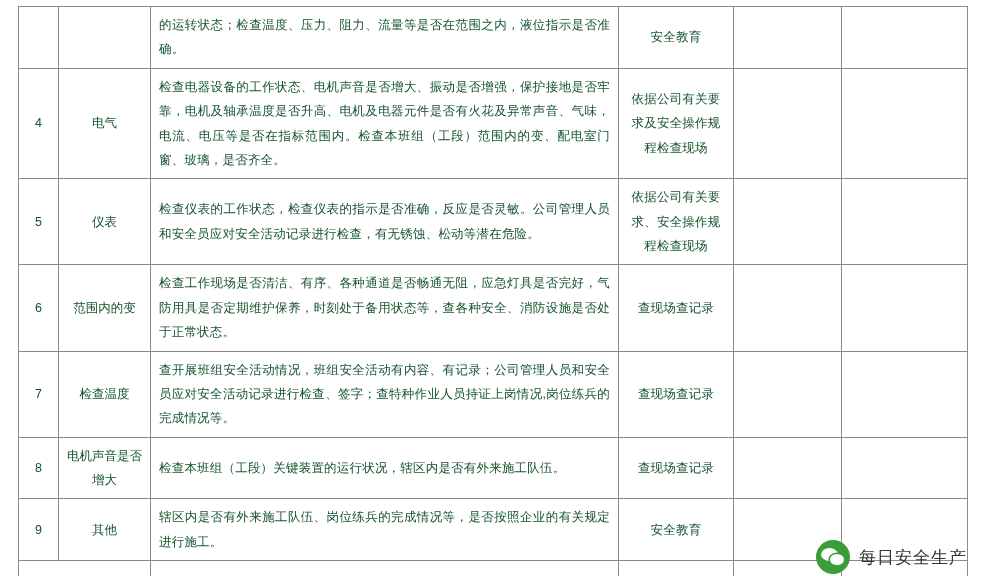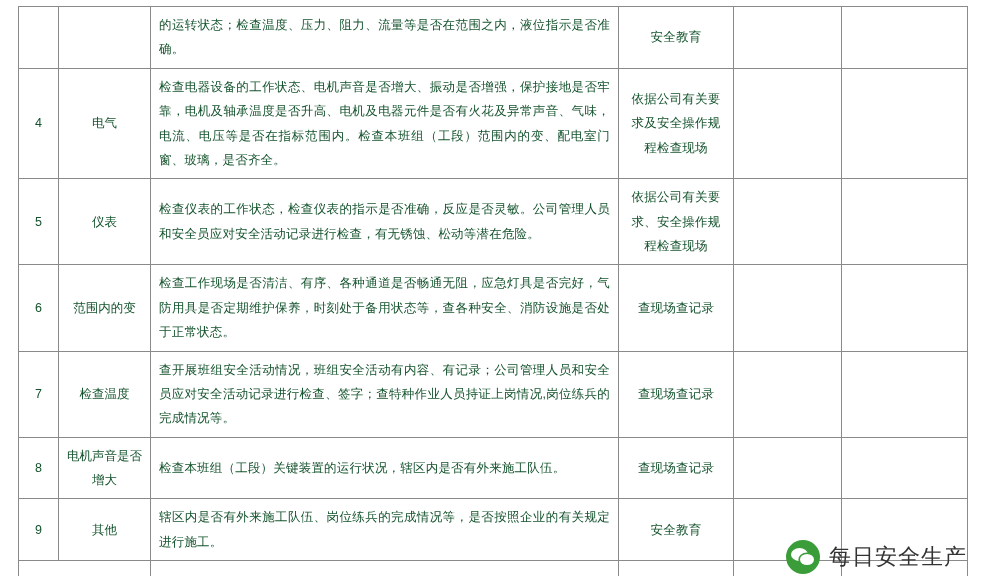--- a/index.html
+++ b/index.html
@@ -93,21 +93,21 @@
     top: 8px;
   }
   .wechat-logo::after {
     width: 14px;
     height: 11px;
     left: 14px;
     top: 14px;
     box-shadow: 0 0 0 1.6px #3a9d3a;
   }
   .wechat-text {
-    font-size: 22px;
+    font-size: 17px;
     color: #333333;
     letter-spacing: 1px;
     font-family: "DejaVu Sans", sans-serif;
   }
 </style>
 </head>
 <body>
 
 <div class="page">
 

